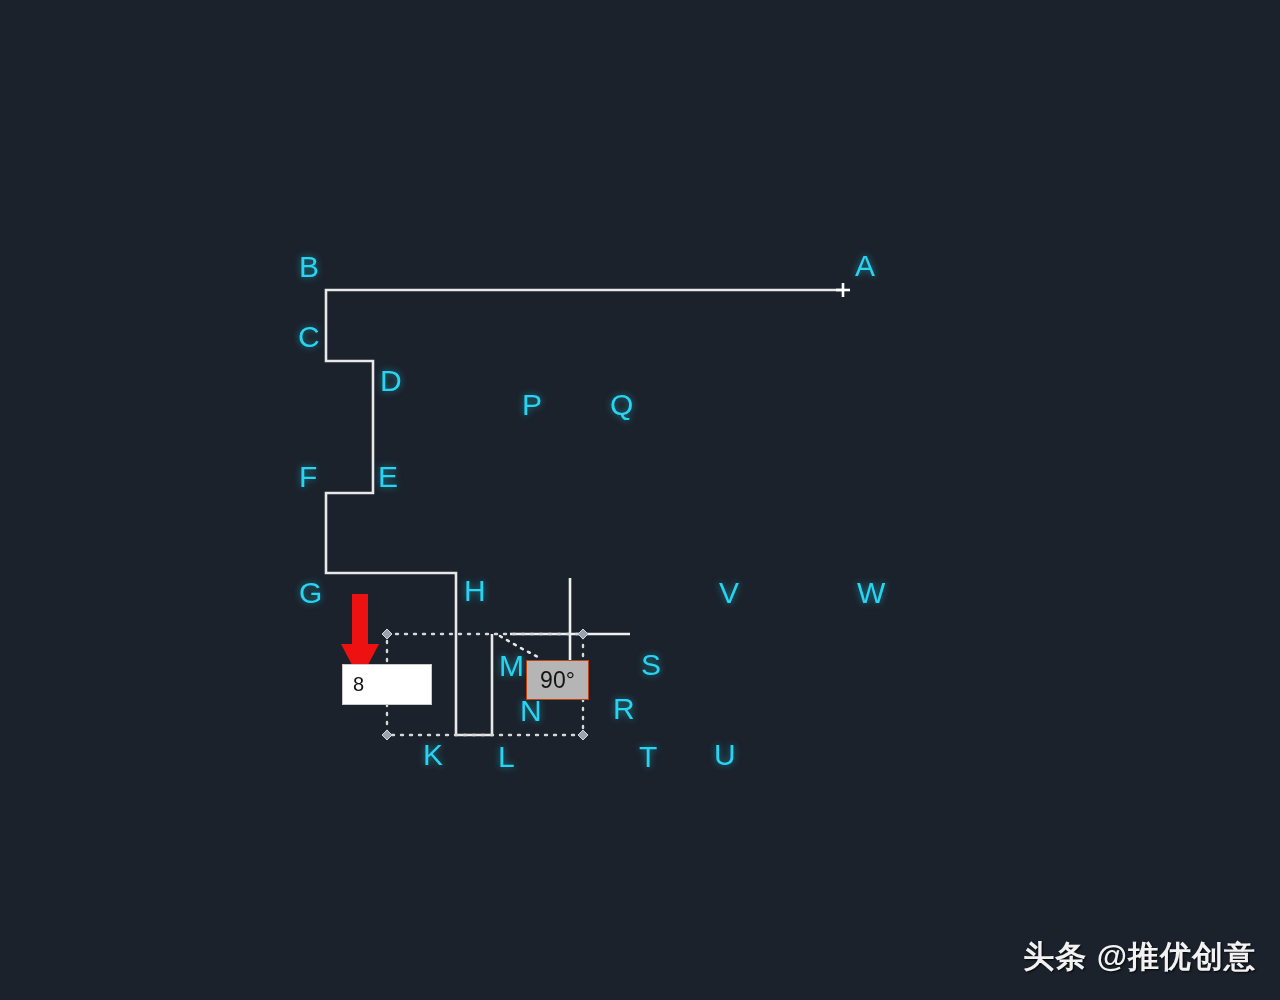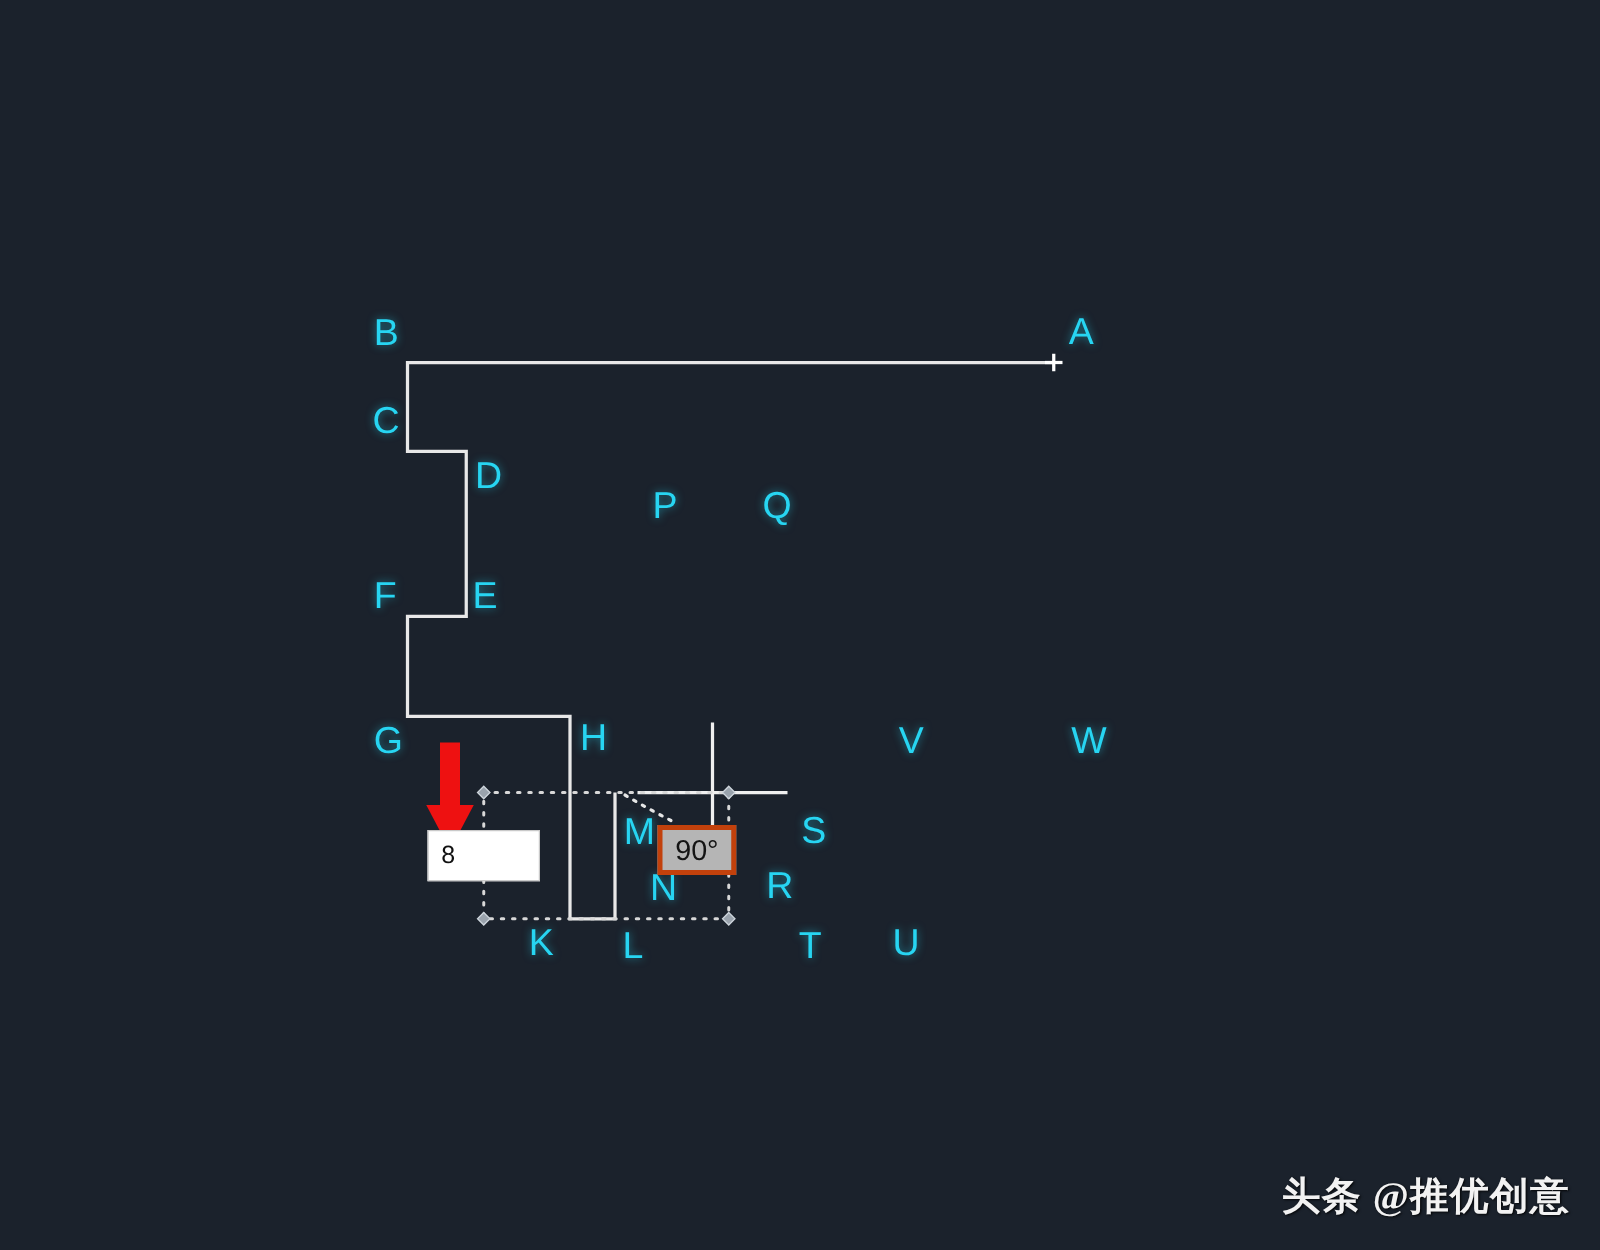--- a/index.html
+++ b/index.html
@@ -78,39 +78,39 @@
   }
 
   
   #angletip {
     position: absolute;
     left: 526px;
     top: 660px;
     width: 63px;
     height: 40px;
     background: #b5b5b5;
-    border: 4px solid #c2410c;
+    border: 1px solid #c2410c;
     box-sizing: border-box;
     display: flex;
     align-items: center;
     justify-content: center;
   }
   #angletip .val {
     color: #141414;
     font-family: "Liberation Sans", sans-serif;
     font-size: 23px;
   }
 
   
   #brand {
     position: absolute;
     right: 24px;
     bottom: 22px;
     color: #f2f2f2;
-    font-family: Liberation Serif, serif;
+    font-family: Liberation Sans, sans-serif;
     font-size: 31px;
     font-weight: bold;
     letter-spacing: 1px;
     text-shadow: 1px 1px 2px rgba(0,0,0,0.85);
     white-space: nowrap;
     user-select: none;
   }
 </style>
 </head>
 <body>

